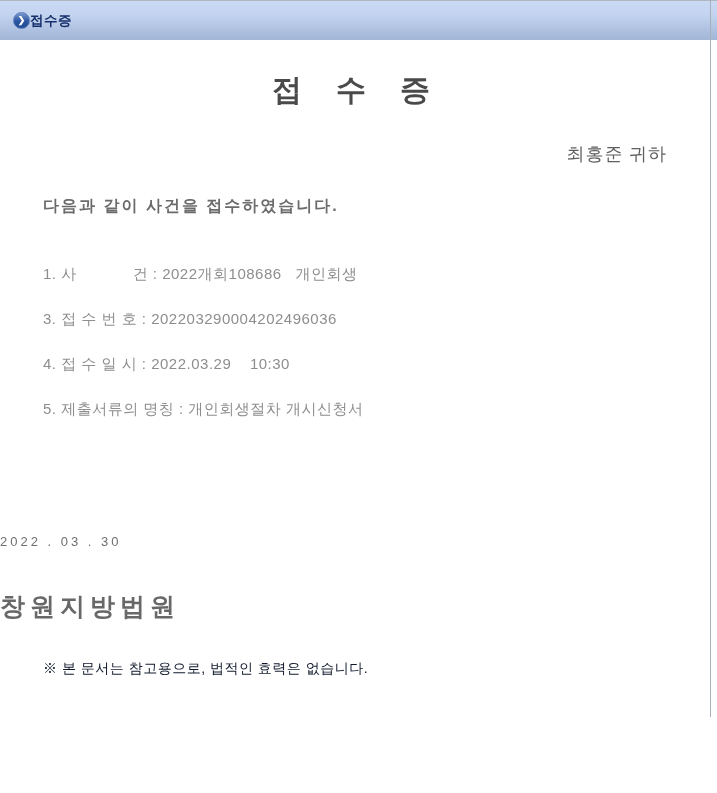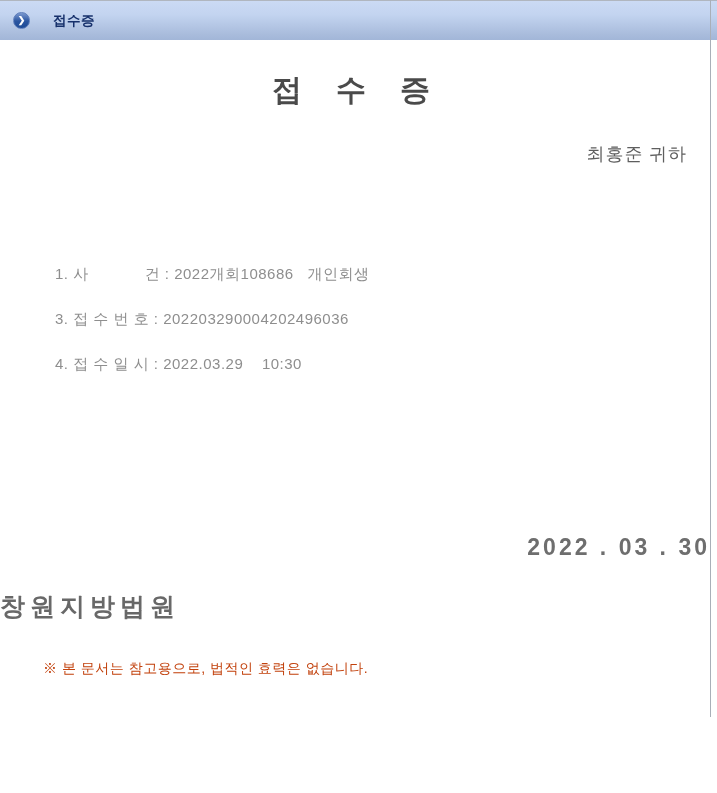--- a/index.html
+++ b/index.html
@@ -47,21 +47,21 @@
     box-sizing: border-box;
     display: flex;
     align-items: center;
     justify-content: center;
     color: #ffffff;
     font-size: 9px;
     font-weight: bold;
     line-height: 1;
   }
   .header-title {
-    margin-left: 23px;
+    margin-left: 0;
     font-size: 13.5px;
     font-weight: bold;
     color: #16306b;
     letter-spacing: 0.5px;
   }
   
   .doc-title {
     position: absolute;
     left: 0;
     top: 70px;
@@ -70,21 +70,21 @@
     font-family: Liberation Mono, monospace;
     font-size: 30px;
     font-weight: 600;
     color: #4a4a4a;
     letter-spacing: 8px;
     white-space: pre;
   }
   .recipient {
     position: absolute;
     top: 142px;
-    right: 30px;
+    right: 50px;
     font-family: "Liberation Serif", serif;
     font-size: 18px;
     color: #5e5e5e;
     letter-spacing: 1px;
     text-align: center;
   }
   .intro {
     position: absolute;
     left: 43px;
     top: 196px;
@@ -99,38 +99,37 @@
     left: 43px;
     top: 265px;
     width: 630px;
   }
   .item-row {
     height: 45px;
     font-size: 15px;
     color: #8e8e8e;
     letter-spacing: 0.5px;
     white-space: pre;
-    margin-left: 12px;
   }
   .redaction-box {
     display: inline-block;
     width: 17px;
     height: 18px;
     background: #e2e2e2;
     vertical-align: -3px;
     margin: 0 3px 0 2px;
   }
   .doc-date {
     position: absolute;
     left: 0;
     top: 534px;
     width: 710px;
-    text-align: right;
-    font-size: 23px;
-    font-weight: bold;
+    text-align: left;
+    font-size: 13px;
+    font-weight: normal;
     color: #6e6e6e;
     letter-spacing: 3px;
     white-space: pre;
   }
   .court-name {
     position: absolute;
     left: 0;
     top: 590px;
     width: 710px;
     text-align: left;
@@ -138,44 +137,46 @@
     font-size: 25px;
     font-weight: 600;
     color: #686868;
     letter-spacing: 5px;
   }
   .disclaimer {
     position: absolute;
     left: 43px;
     top: 660px;
     font-size: 14px;
-    color: #c2410c;
+    color: #0f172a;
     letter-spacing: 0.5px;
     white-space: pre;
   }
 </style>
 </head>
 <body>
 
 <div class="page">
 
   <div class="header-bar">
     <span class="header-icon">❯</span>
     <span class="header-title">접수증</span>
   </div>
 
   <div class="doc-title">접 수 증</div>
 
   <div class="recipient">최홍준 귀하</div>
 
+  <div class="intro">다음과 같이 사건을 접수하였습니다.</div>
 
   <div class="items">
     <div class="item-row">1. 사            건 : 2022개회108686   개인회생</div>
     <div class="item-row">3. 접 수 번 호 : 202203290004202496036</div>
     <div class="item-row">4. 접 수 일 시 : 2022.03.29    10:30</div>
+    <div class="item-row">5. 제출서류의 명칭 : 개인회생절차 개시신청서</div>
   </div>
 
   <div class="doc-date">2022 . 03 . 30</div>
 
   <div class="court-name">창원지방법원</div>
 
   <div class="disclaimer">※ 본 문서는 참고용으로, 법적인 효력은 없습니다.</div>
 
   <div class="right-border"></div>
 

